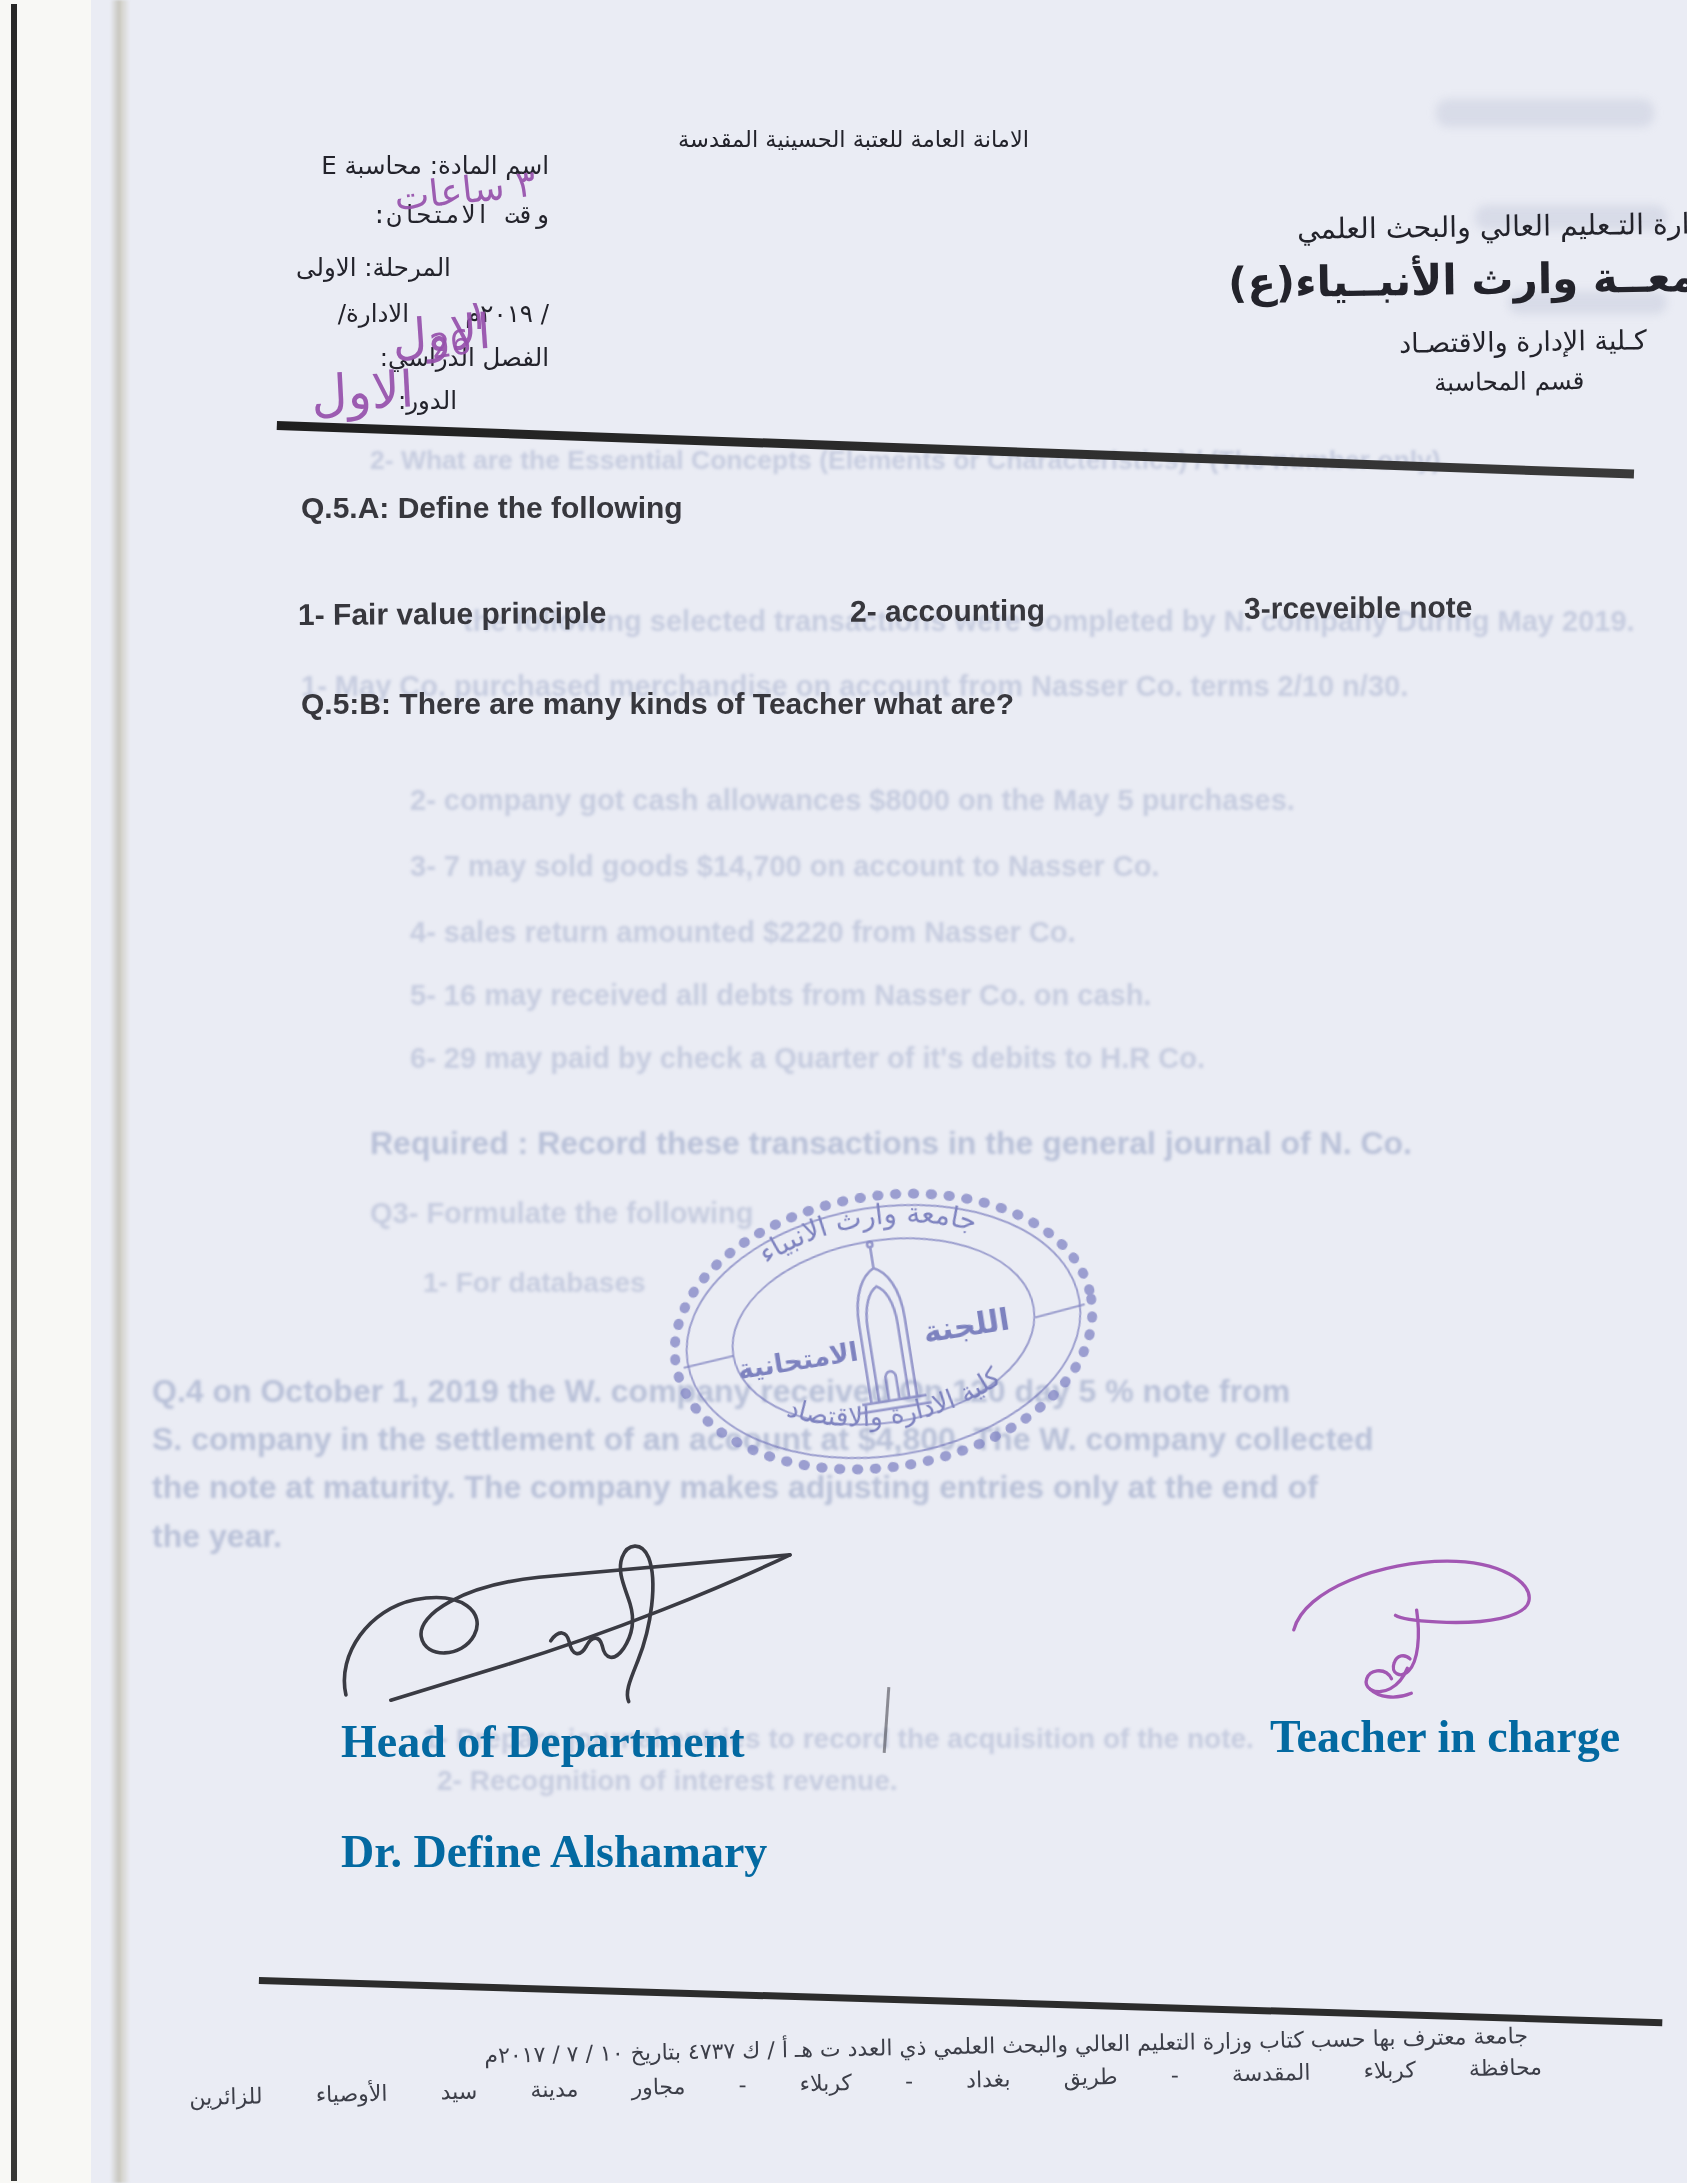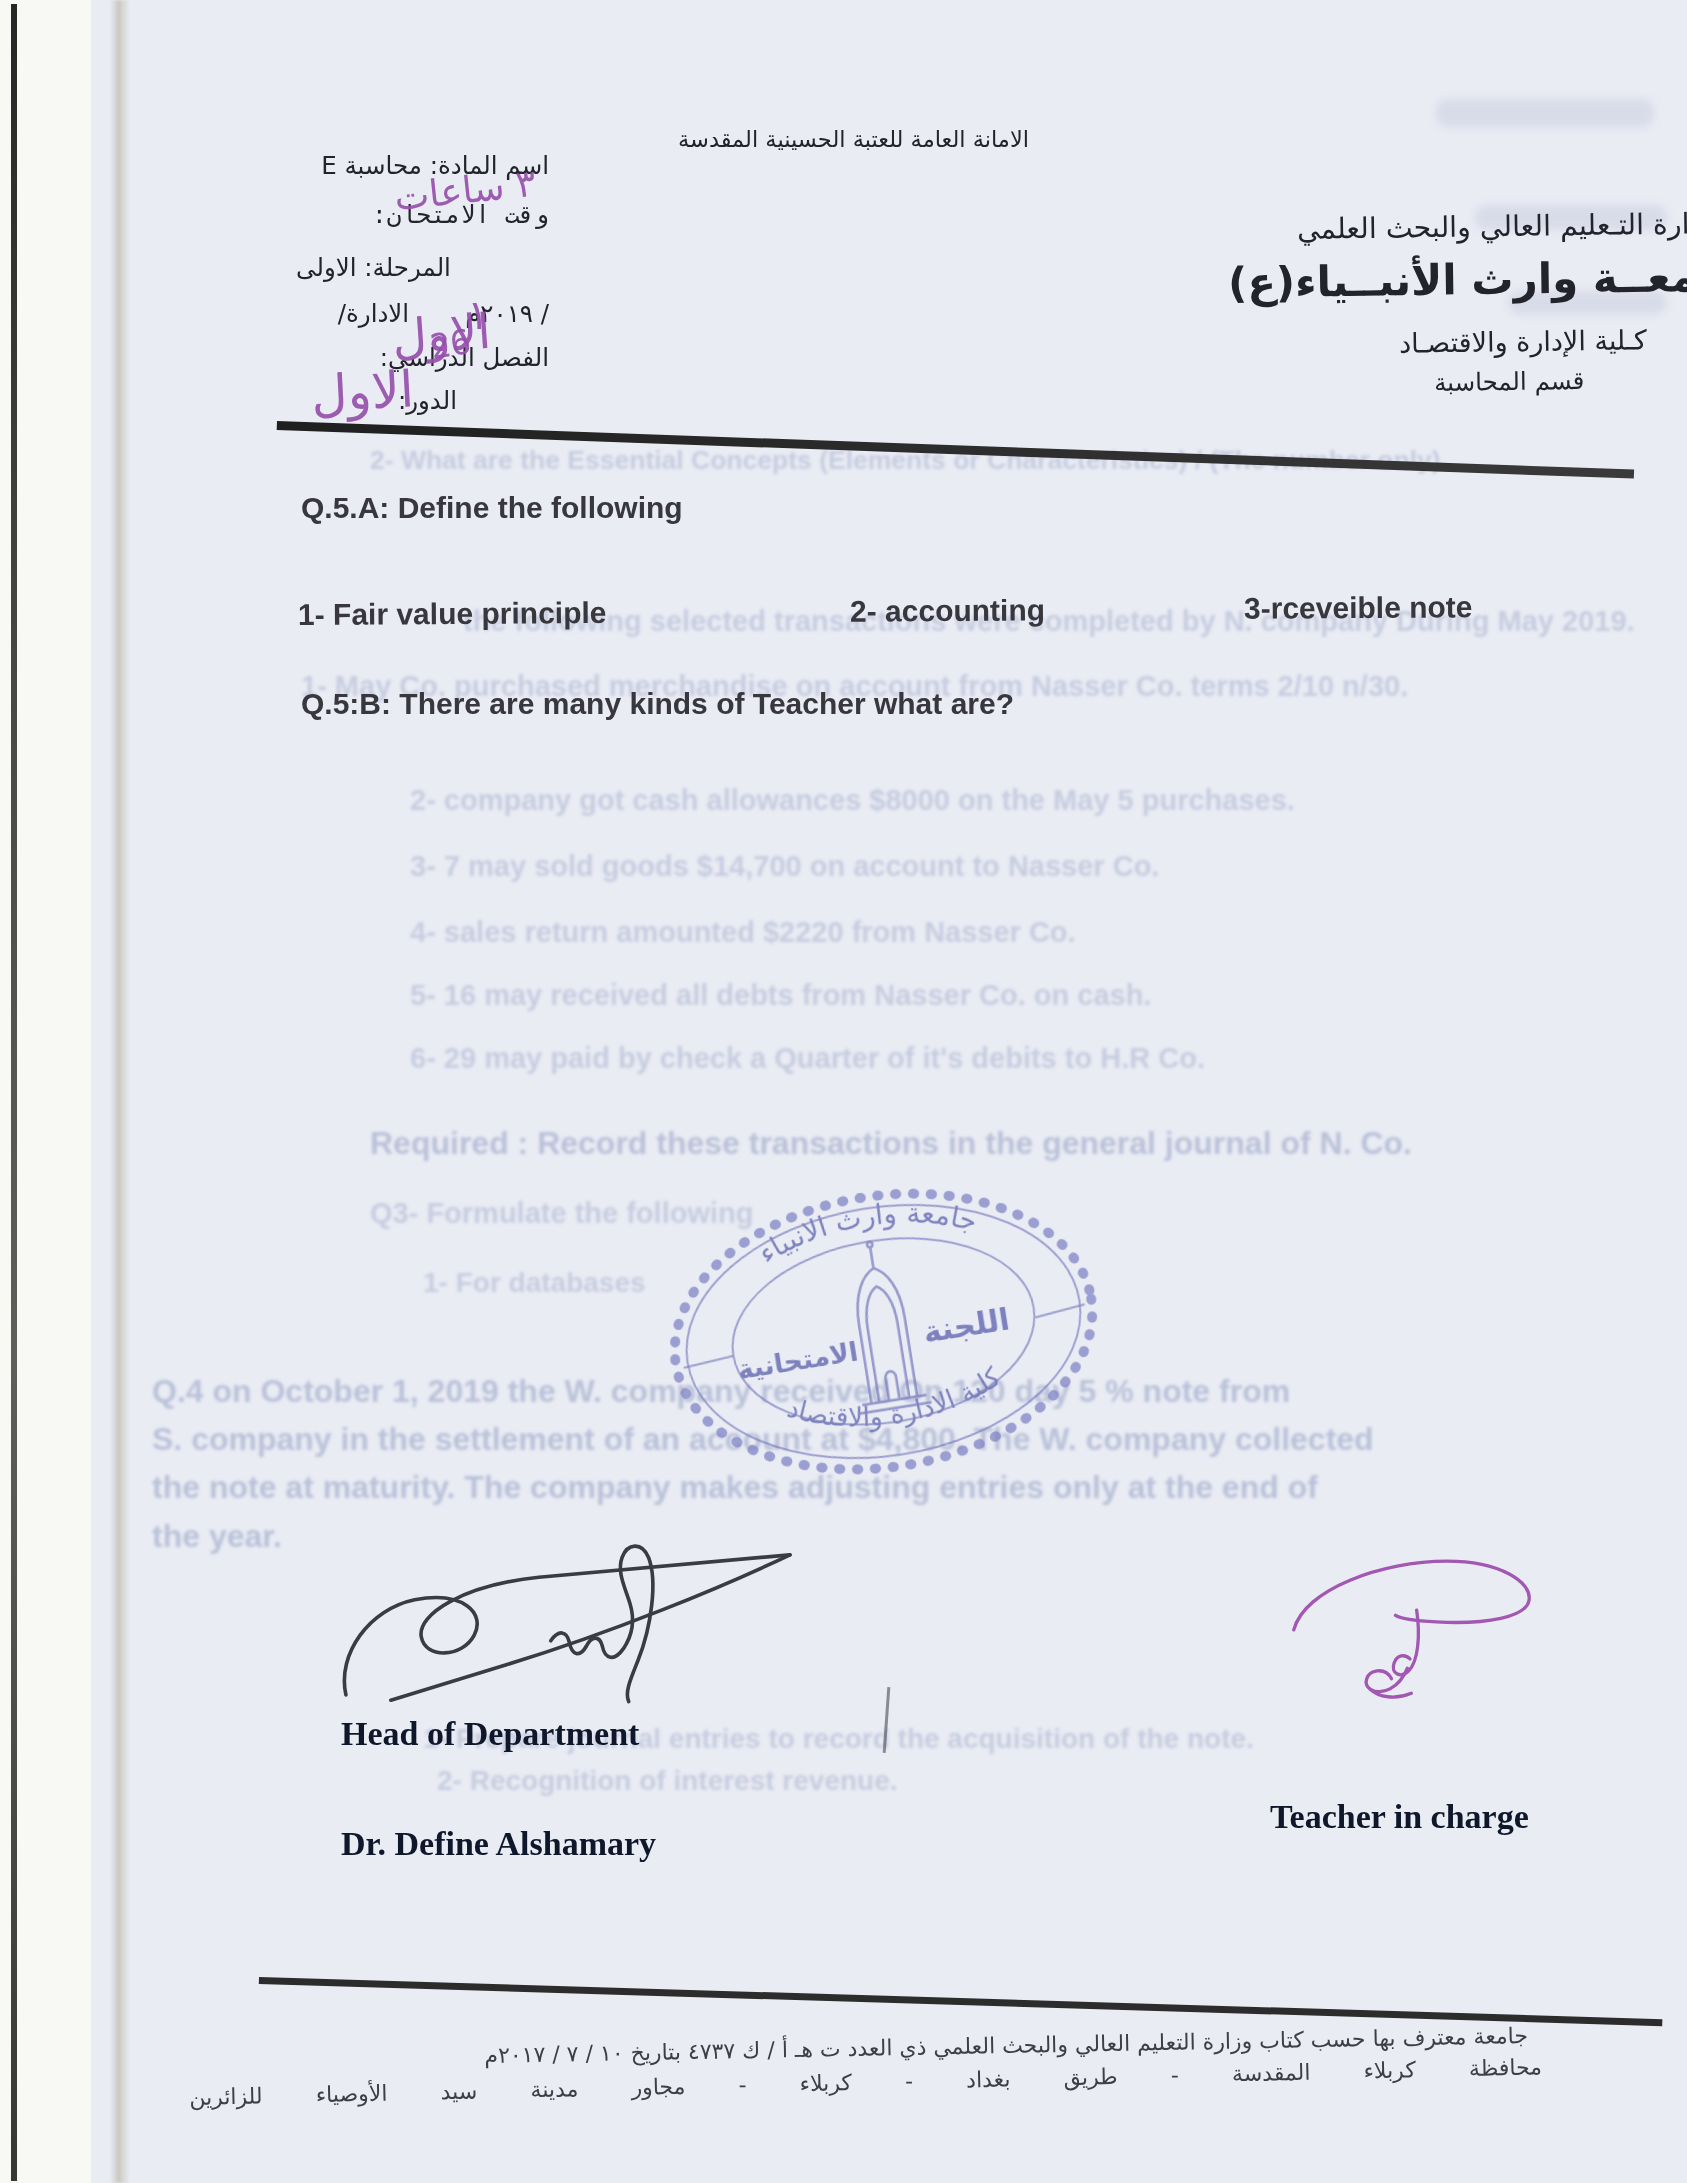--- a/index.html
+++ b/index.html
@@ -23,21 +23,21 @@
 
   
   .hw{position:absolute;color:#9650ac;font-family:"DejaVu Sans",sans-serif;opacity:.92;}
 
   
   .q{position:absolute;font-family:"Liberation Sans","DejaVu Sans",sans-serif;
      font-weight:700;color:#37373d;font-size:30px;white-space:nowrap;}
 
   
   .serif{position:absolute;font-family:"Liberation Serif","DejaVu Serif",serif;
-     font-weight:700;color:#0f172a;font-size:34px;white-space:nowrap;}
+     font-weight:700;color:#0369a1;font-size:46px;white-space:nowrap;}
 
   
   .rule{position:absolute;transform-origin:left top;}
 
   
   .g{position:absolute;font-family:"Liberation Sans","DejaVu Sans",sans-serif;font-weight:700;
      color:#c6ccdf;filter:blur(1.7px);white-space:nowrap;font-size:29px;}
   .gb{color:#b9c1d8;font-size:32px;filter:blur(1.5px);}
 
   
@@ -160,20 +160,20 @@
   <div class="sig" style="left:1270px;top:1532px;">
     <svg width="284" height="172" viewBox="0 0 430 260">
       <g stroke="#9c4bae" stroke-width="5" fill="none" stroke-linecap="round" stroke-linejoin="round" opacity="0.92">
         <path d="M36,148 C52,86 170,44 268,44 C348,44 398,76 392,104 C387,128 330,140 252,136 C216,134 196,130 190,126"></path>
         <path d="M222,118 C228,158 224,196 210,210 C198,222 182,214 188,198 C192,186 204,184 212,192"></path>
         <path d="M208,206 C196,236 170,248 152,238 C140,230 146,212 162,210 C172,209 180,214 184,222"></path>
         <path d="M152,238 C164,250 190,254 214,244"></path>
       </g>
     </svg>
   </div>
-  <div class="serif" style="left:1270px;top:1798px;">Teacher in charge</div>
+  <div class="serif" style="left:1270px;top:1710px;">Teacher in charge</div>
 
   <div class="rule" style="left:259px;top:1977px;width:1404px;height:7.3px;background:#2c2c2c;transform:rotate(1.72deg);"></div>
   <div class="ar footer1">جامعة معترف بها حسب كتاب وزارة التعليم العالي والبحث العلمي ذي العدد ت هـ أ / ك ٤٧٣٧ بتاريخ ١٠ / ٧ / ٢٠١٧م</div>
   <div class="ar footer2">محافظة كربلاء المقدسة - طريق بغداد - كربلاء - مجاور مدينة سيد الأوصياء للزائرين</div>
 
 </div>
 
 
 </body></html>

